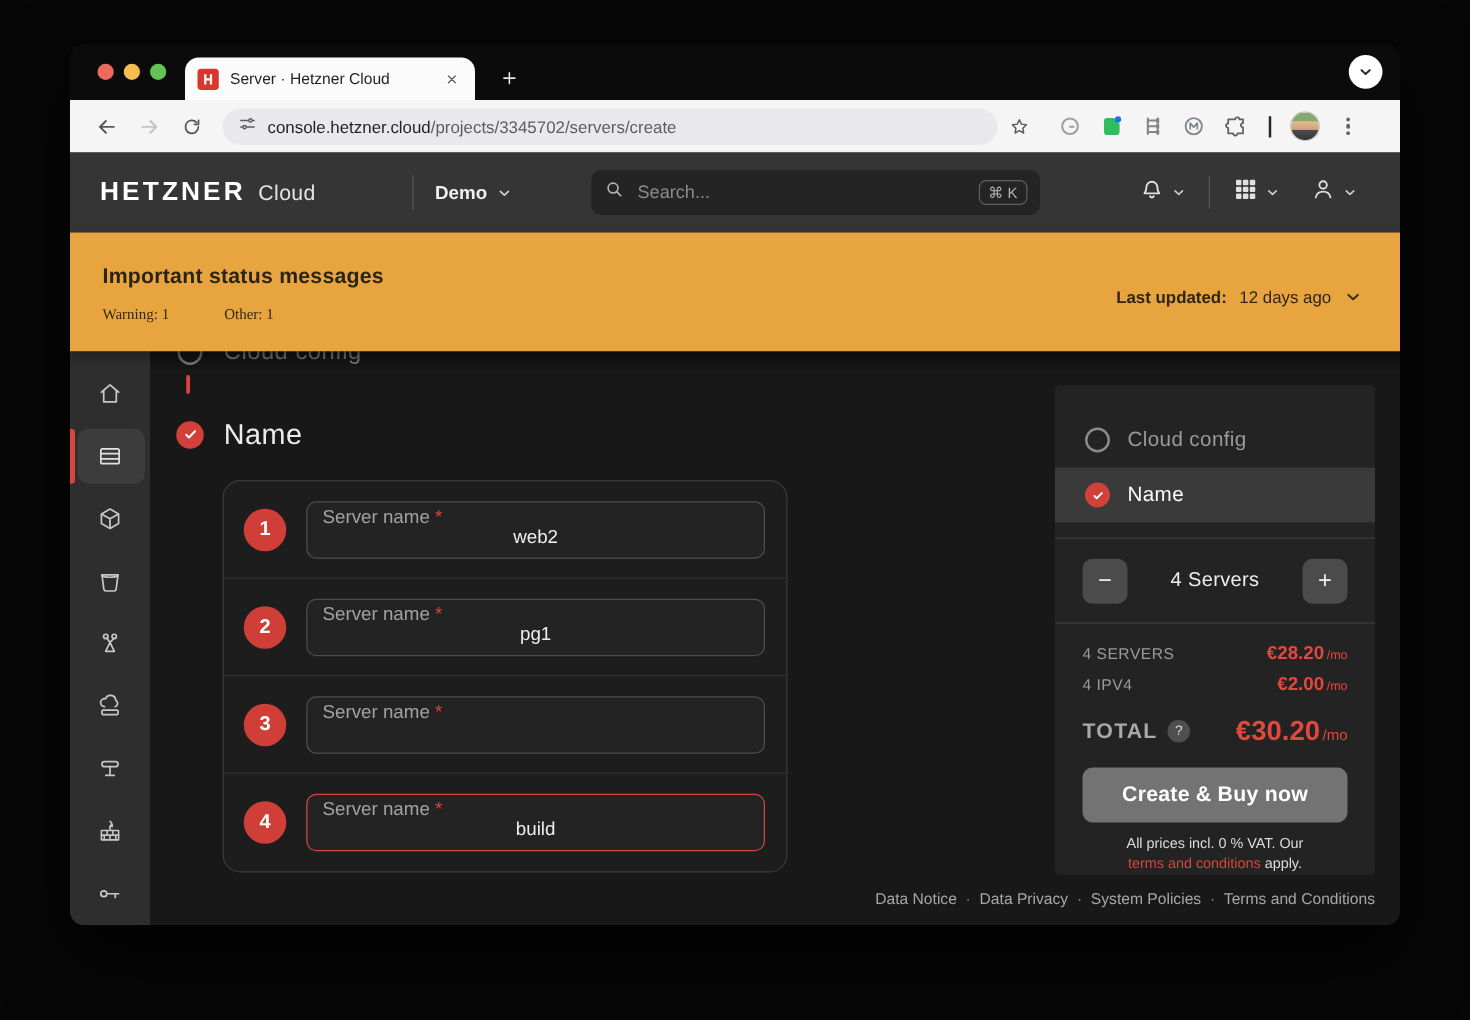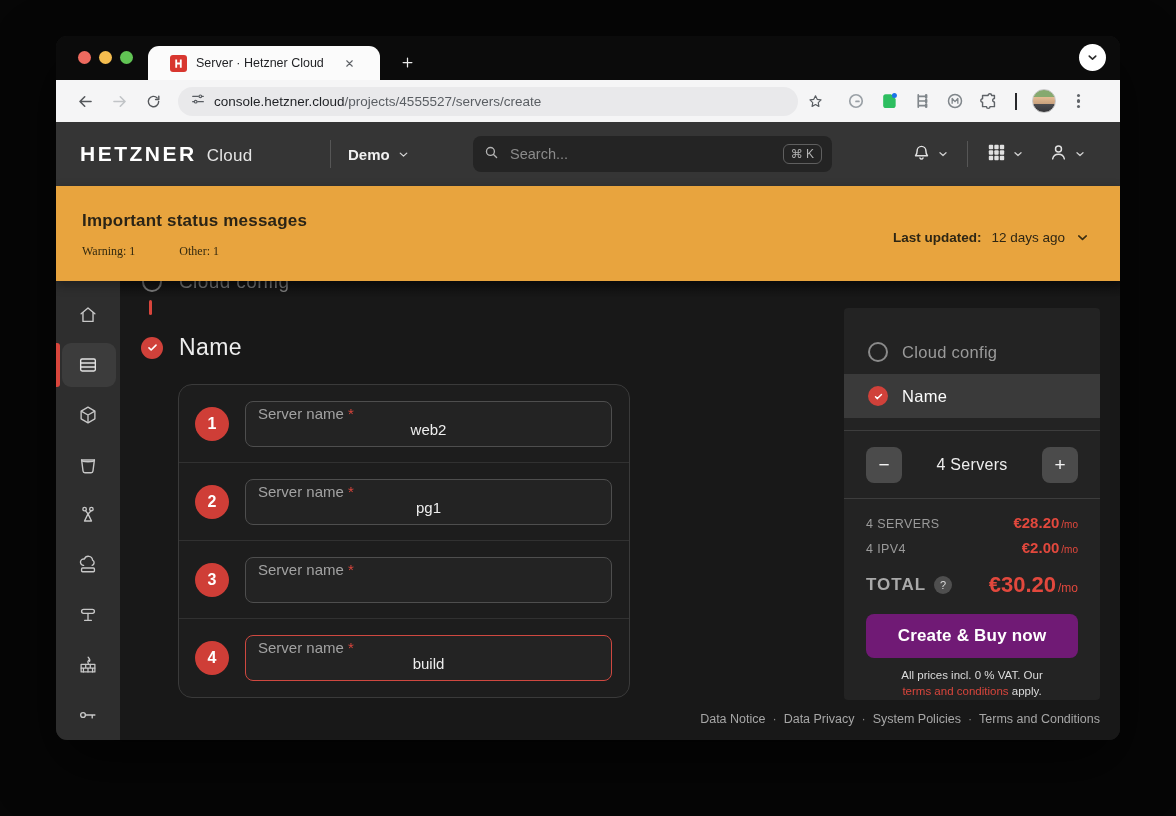--- a/index.html
+++ b/index.html
@@ -6,21 +6,21 @@
     font-family:"Liberation Sans","DejaVu Sans",sans-serif;-webkit-font-smoothing:antialiased;}
   *{box-sizing:border-box;}
   .window{position:absolute;left:56px;top:36px;width:1064px;height:704px;border-radius:11px;
     overflow:hidden;background:#181818;box-shadow:0 24px 60px rgba(0,0,0,.65);}
   
   .tabstrip{position:relative;height:44px;background:#0b0b0b;}
   .lights{position:absolute;left:22px;top:15px;display:flex;gap:8px;}
   .light{width:13px;height:13px;border-radius:50%;}
   .light.r{background:#ee6a5f}.light.y{background:#f5bd4f}.light.g{background:#61c454}
   .tab{position:absolute;left:92px;bottom:0;width:232px;height:34px;background:#fbfbfb;
-    border-radius:11px 11px 0 0;display:flex;align-items:center;padding:0 22px;}
+    border-radius:11px 11px 0 0;display:flex;align-items:center;padding:0 10px;}
   .tab-fav{width:17px;height:17px;border-radius:3px;background:#d8362f;display:flex;align-items:center;justify-content:center;flex:none;}
   .tab-title{font-size:12.5px;color:#1f2023;margin-left:9px;flex:1;white-space:nowrap;overflow:hidden;}
   .tab-close{width:18px;height:18px;display:flex;align-items:center;justify-content:center;border-radius:50%;flex:none;}
   .newtab{position:absolute;left:338px;bottom:5px;width:26px;height:26px;display:flex;align-items:center;justify-content:center;border-radius:50%;}
   .tabsearch{position:absolute;right:14px;top:8px;width:27px;height:27px;background:#ffffff;border-radius:50%;
     display:flex;align-items:center;justify-content:center;}
   
   .toolbar{position:relative;height:42px;background:#f5f5f6;display:flex;align-items:center;padding:0 12px;}
   .navbtn{width:28px;height:28px;display:flex;align-items:center;justify-content:center;border-radius:50%;flex:none;margin:0 3px;}
   .omnibox{margin-left:8px;width:620px;height:29px;background:#e9e9eb;border-radius:15px;display:flex;align-items:center;padding:0 12px;}
@@ -109,21 +109,21 @@
   .price-label{font-size:12.5px;color:#9a9a9a;letter-spacing:.4px;}
   .price-val{font-size:15px;font-weight:700;color:#e2483d;}
   .per{font-size:10px;font-weight:400;color:#e2483d;margin-left:2px;}
   .total-row{display:flex;justify-content:space-between;align-items:center;margin-top:16px;}
   .total-left{display:flex;align-items:center;gap:8px;}
   .total-label{font-size:17px;font-weight:700;color:#a9a9a9;letter-spacing:1px;}
   .help-badge{width:18px;height:18px;border-radius:50%;background:#4f4f4f;color:#d9d9d9;font-size:11px;
     display:flex;align-items:center;justify-content:center;cursor:pointer;}
   .total-val{font-size:22px;font-weight:700;color:#e2483d;}
   .total-val .per{font-size:12px;}
-  .cta{display:block;width:212px;height:44px;margin:16px auto 0;border:none;border-radius:8px;background:#701a75;
+  .cta{display:block;width:212px;height:44px;margin:16px auto 0;border:none;border-radius:8px;background:#737373;
     color:#fff;font-size:17px;font-weight:700;cursor:pointer;font-family:inherit;letter-spacing:.2px;}
   .vat{margin:10px 20px 0;text-align:center;font-size:11.5px;line-height:1.35;color:#dcdcdc;}
   .vat a{color:#d8453c;text-decoration:none;cursor:pointer;}
   
   .footer{position:absolute;right:20px;top:431px;font-size:12.5px;color:#a6a6a6;white-space:nowrap;}
   .footer .flink{cursor:pointer;}
   .footer .fsep{margin:0 7px;color:#8a8a8a;}
 </style>
 </head>
 <body>
@@ -179,21 +179,21 @@
         </svg>
     </span>
     <div class="omnibox">
       <span>
         <svg width="16" height="16" viewBox="0 0 24 24" fill="none" stroke="#5a5e63" stroke-width="1.8" stroke-linecap="round">
             <path d="M4 8h8.5M18.5 8H20M4 16h2M11.5 16H20"></path>
             <circle cx="15.5" cy="8" r="2"></circle>
             <circle cx="8.5" cy="16" r="2"></circle>
           </svg>
       </span>
-      <span class="url"><span class="domain">console.hetzner.cloud</span><span class="path">/projects/4555527/servers/create</span></span>
+      <span class="url"><span class="domain">console.hetzner.cloud</span><span class="path">/projects/3345702/servers/create</span></span>
     </div>
     <span class="navbtn">
       <svg width="17" height="17" viewBox="0 0 24 24" fill="none" stroke="#5a5e63" stroke-width="1.7" stroke-linejoin="round">
           <path d="M12 4l2.4 4.9 5.4.8-3.9 3.8.9 5.4L12 16.3 7.2 18.9l.9-5.4L4.2 9.7l5.4-.8L12 4z"></path>
         </svg>
     </span>
     <div class="ext-area">
       <span class="ext">
         <svg width="20" height="20" viewBox="0 0 24 24" fill="none" stroke="#9aa0a6" stroke-width="2">
             <circle cx="12" cy="12" r="7.5"></circle>

